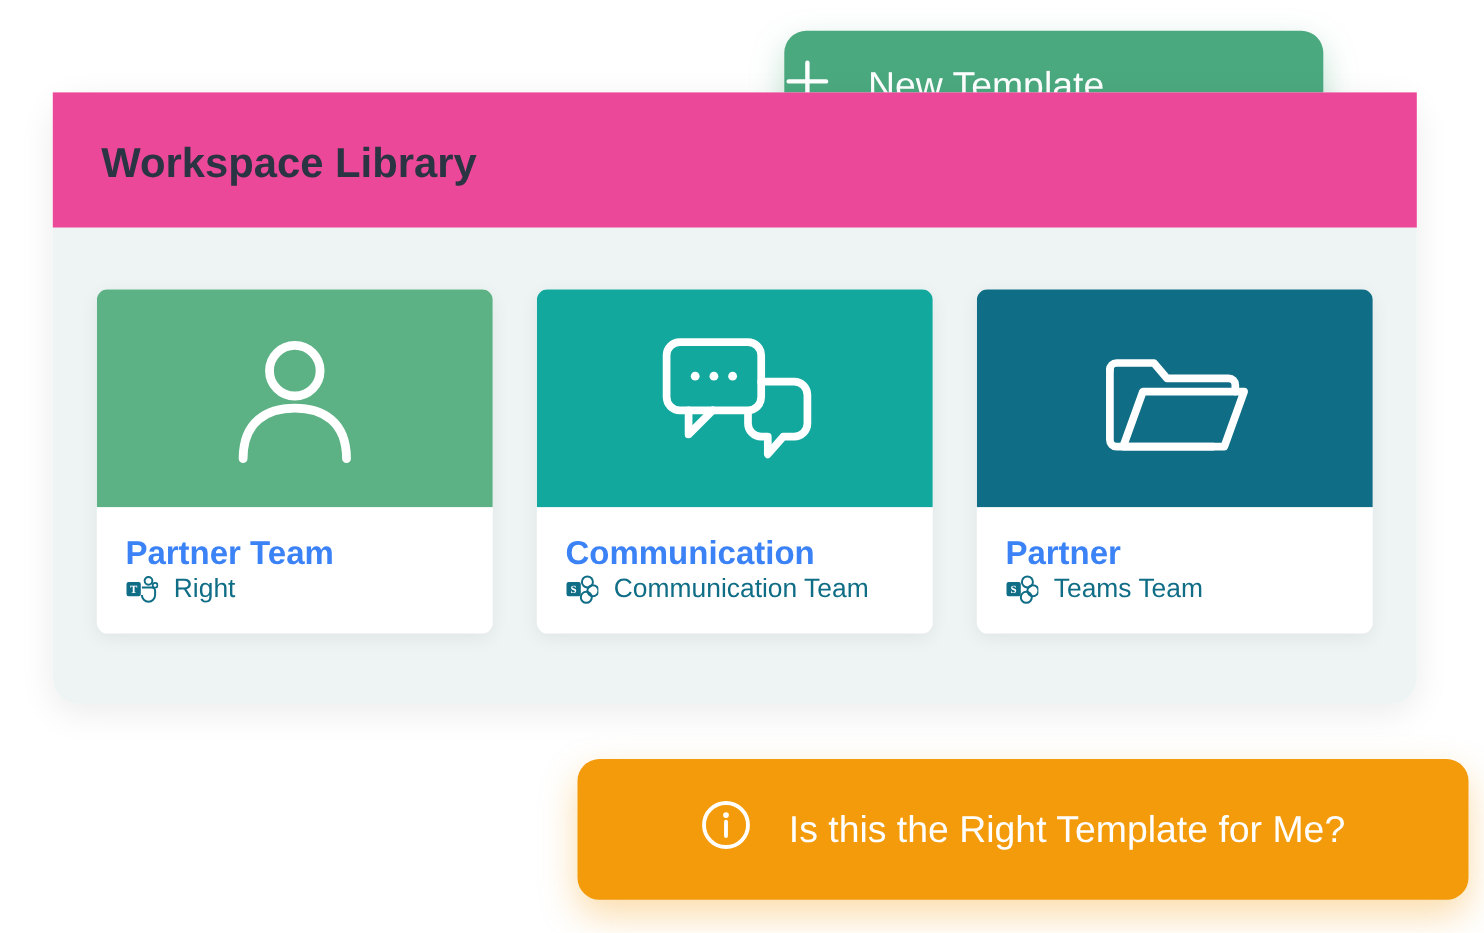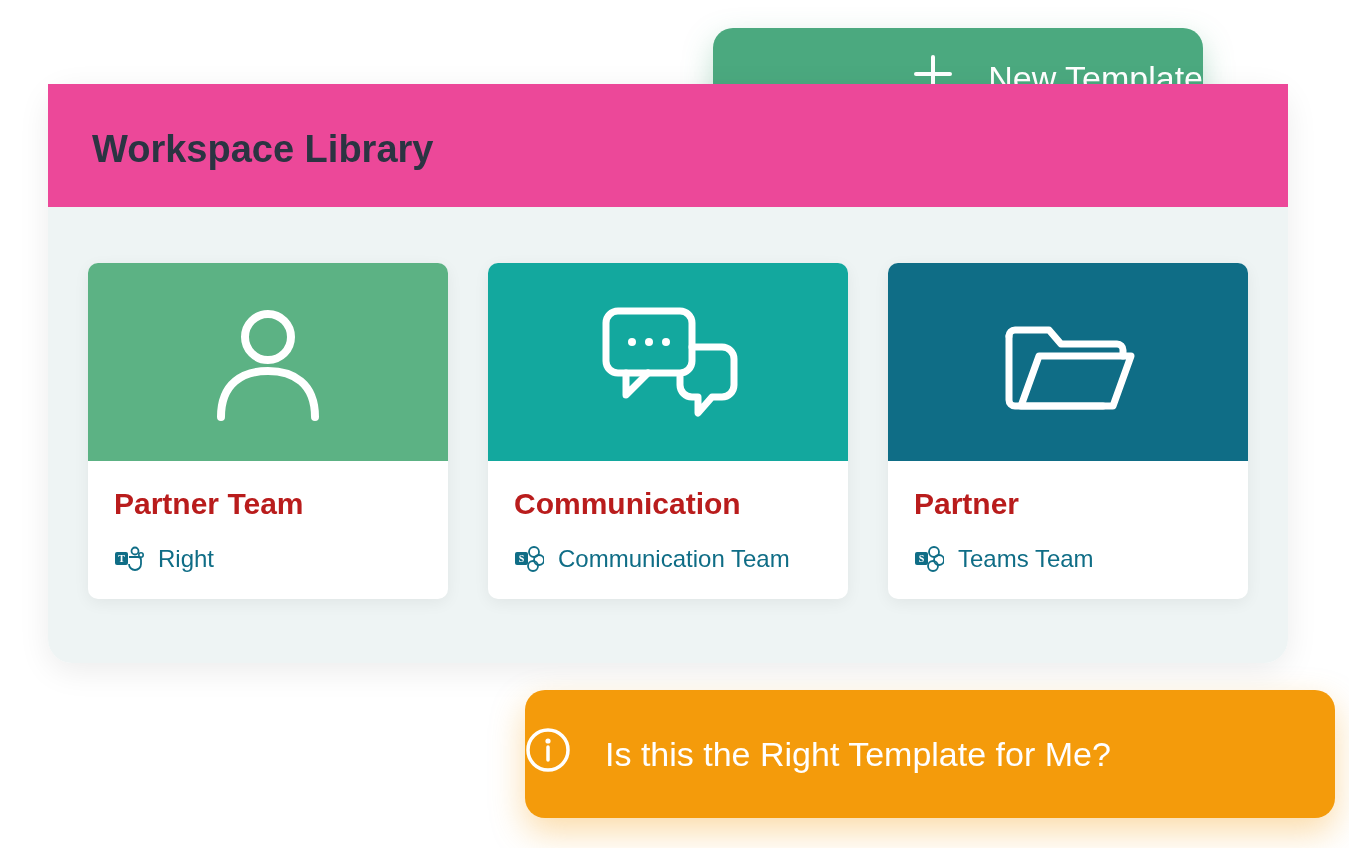--- a/index.html
+++ b/index.html
@@ -51,60 +51,61 @@
     align-items: center;
     justify-content: center;
   }
   .card-hero svg { display: block; }
   .card-body {
     padding: 26px 26px 26px 26px;
   }
   .card-title {
     font-size: 30px;
     font-weight: 600;
-    color: #b91c1c;
-    margin-bottom: 24px;
+    color: #3b82f6;
+    margin-bottom: 1px;
   }
   .card-sub {
     display: flex;
     align-items: center;
     gap: 14px;
     color: #0f6d86;
     font-size: 24px;
     font-weight: 500;
   }
   .card-sub .mini-icon svg { display: block; }
   .btn-new {
     position: absolute;
     left: 713px;
     top: 28px;
     width: 490px;
     height: 100px;
     background: #4ba97f;
     border-radius: 20px;
     display: flex;
     align-items: center;
-    justify-content: flex-end;
+    justify-content: flex-start;
     gap: 34px;
     color: #ffffff;
     font-size: 34px;
     font-weight: 500;
     box-shadow: 0 12px 30px rgba(75,169,127,0.35);
     cursor: pointer;
   }
   .btn-help {
     position: absolute;
     left: 525px;
     top: 690px;
     width: 810px;
     height: 128px;
     background: #f49b0b;
     border-radius: 20px;
     display: flex;
     align-items: center;
+    justify-content: center;
     gap: 34px;
     color: #ffffff;
     font-size: 34px;
     font-weight: 500;
     box-shadow: 0 14px 34px rgba(244,155,11,0.35);
     cursor: pointer;
   }
 </style>
 </head>
 <body>

